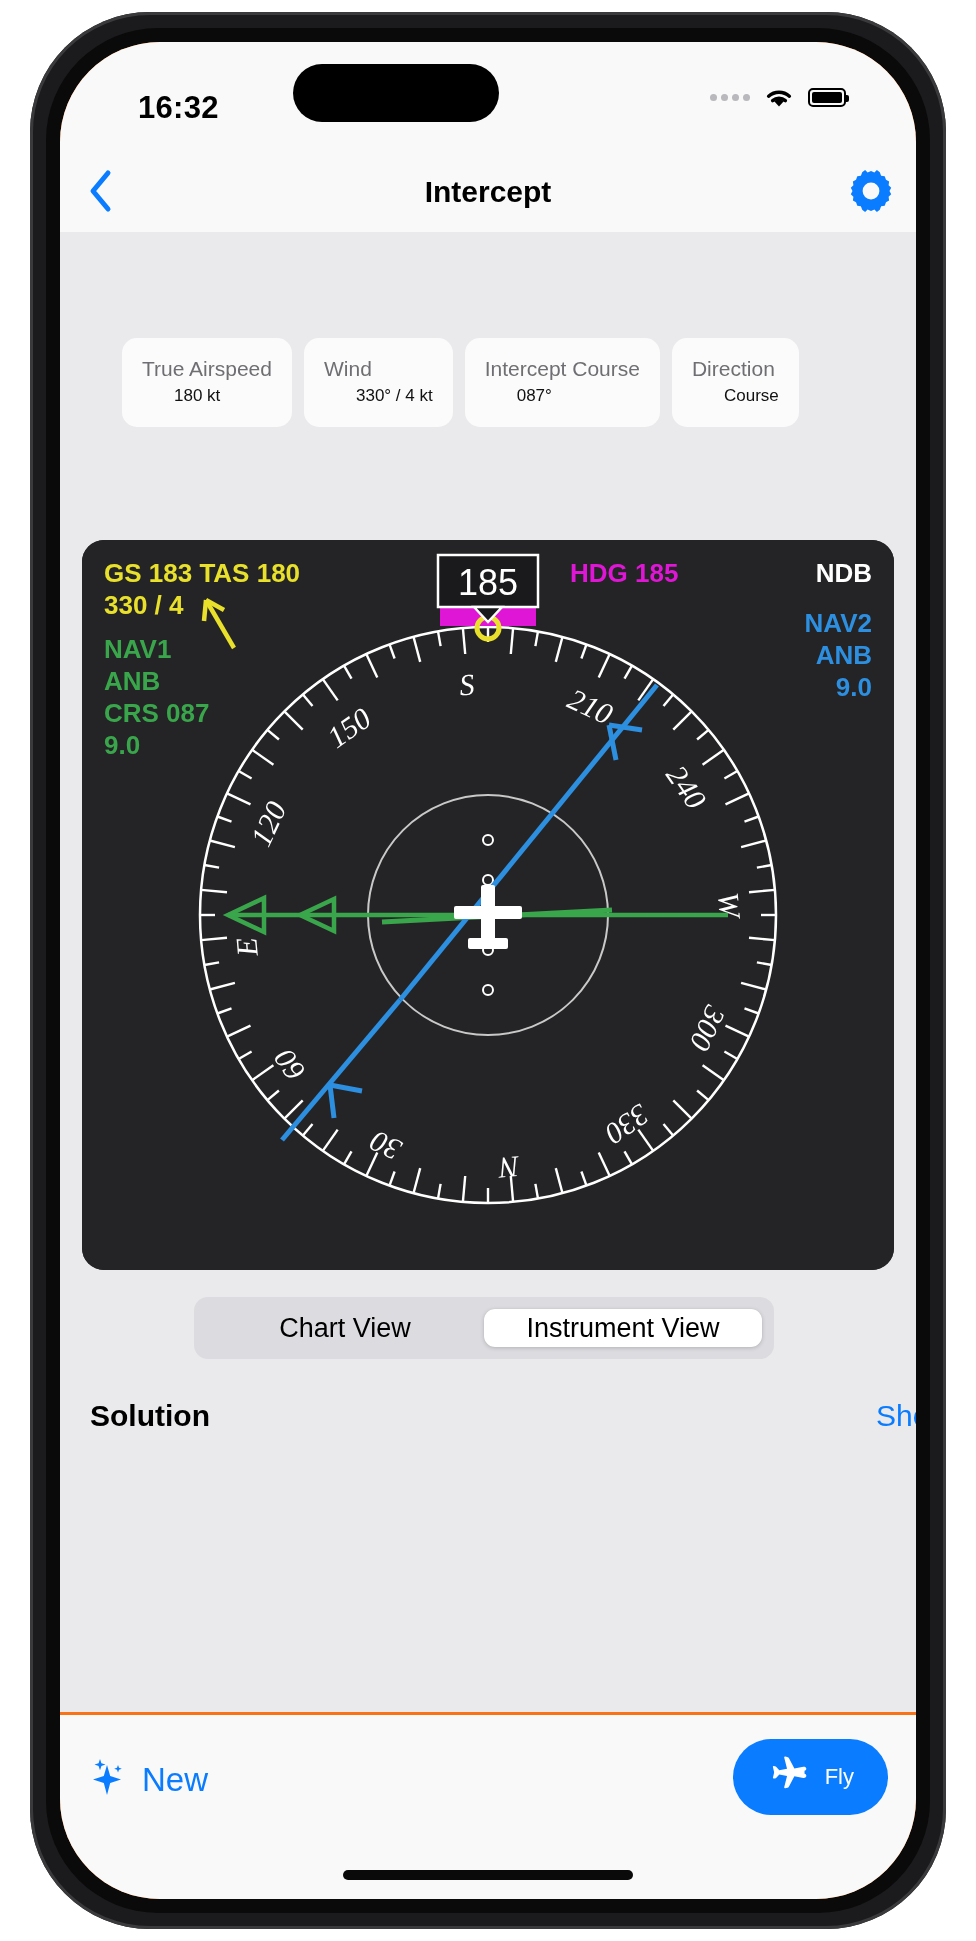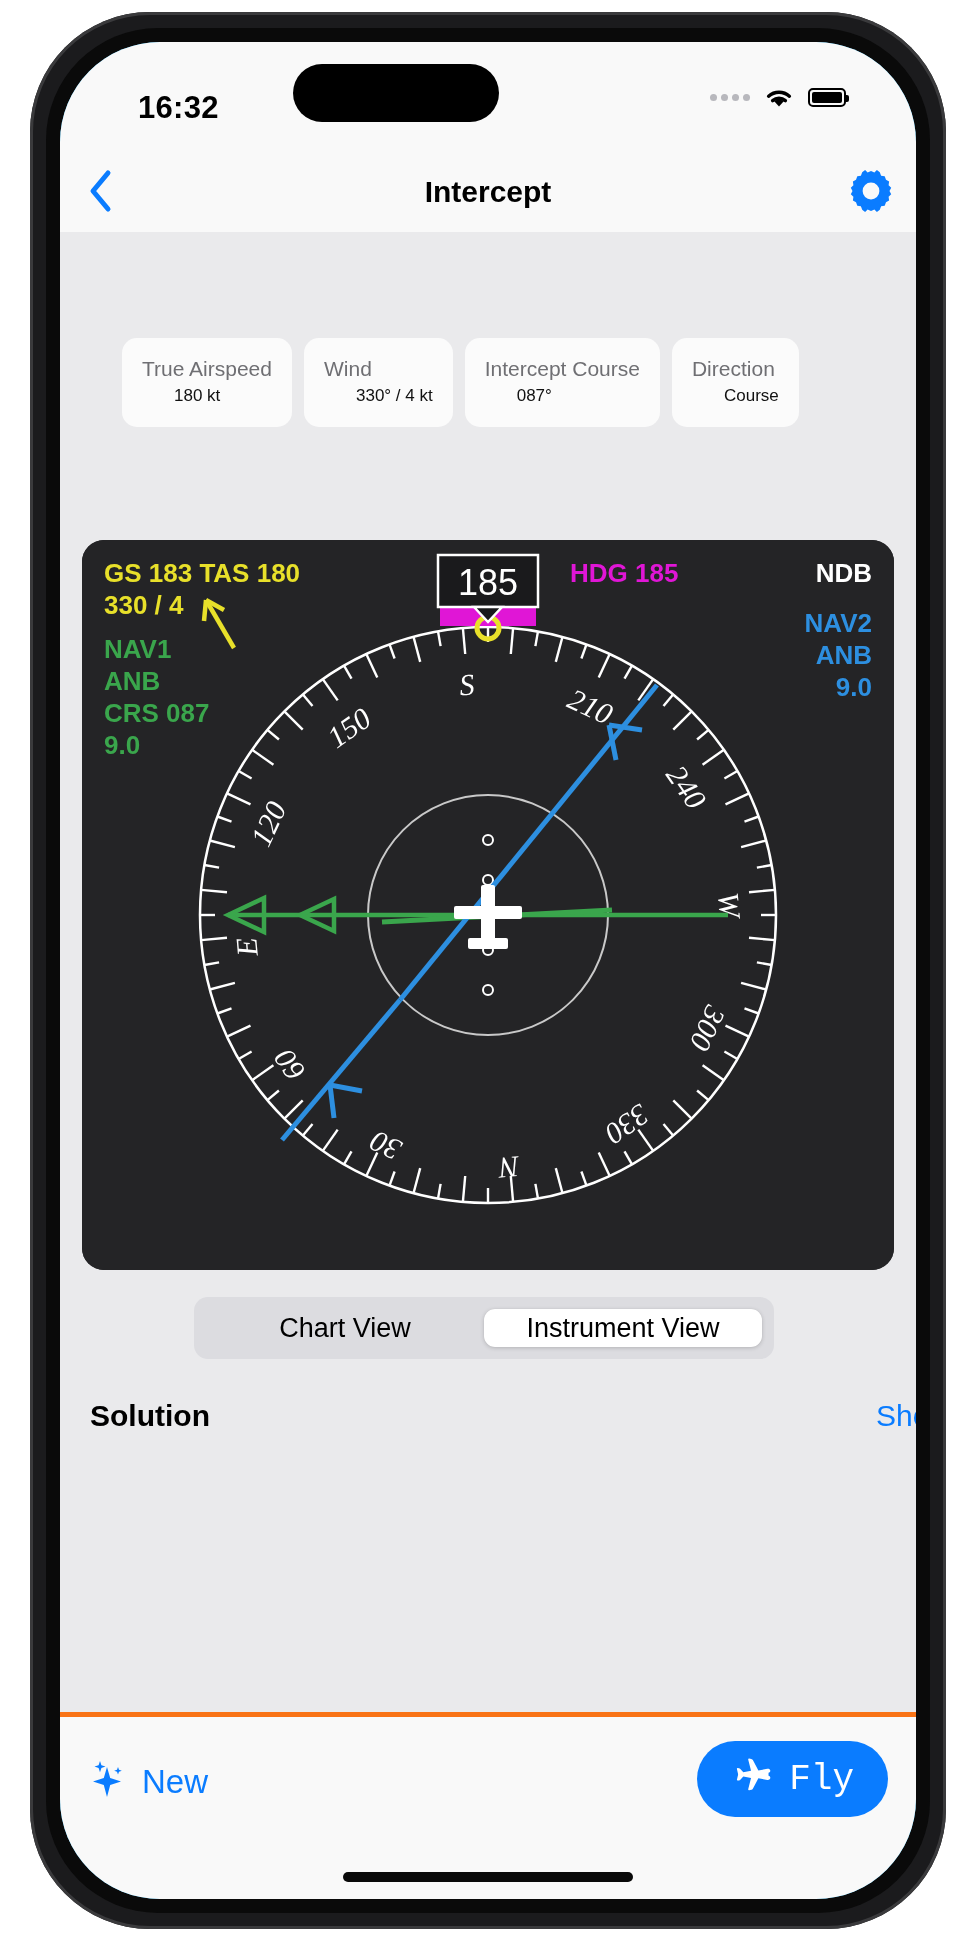--- a/index.html
+++ b/index.html
@@ -23,21 +23,21 @@
     position:absolute;
     left:46px;top:28px;
     width:884px;height:1885px;
     background:#0a0a0a;
     border-radius:112px;
   }
   #phone-screen{
     position:absolute;
     left:60px;top:42px;
     width:856px;height:1857px;
-    background:#0ea5e9;
+    background:#f97316;
     border-radius:100px;
     overflow:hidden;
   }
   
   #status-bar{
     position:absolute;left:0;top:0;width:856px;height:110px;
     background:#f9f9f9;
   }
   #status-time{
     position:absolute;left:78px;top:48px;
@@ -129,34 +129,34 @@
     position:absolute;left:30px;top:12px;font-size:30px;font-weight:bold;color:#000;
   }
   #solution-toggle{
     position:absolute;right:36px;top:12px;
     display:flex;align-items:center;gap:11px;cursor:pointer;text-align:right;
   }
   #solution-toggle-label{font-size:30px;color:#0a7cff;}
   
   #bottom-toolbar{
     position:absolute;left:0;top:1670px;width:856px;height:187px;
-    background:#f9f9f9;border-top:5px solid #f97316;
+    background:#f9f9f9;border-top:3px solid #f97316;
   }
   #new-button{
     position:absolute;left:30px;top:32px;height:66px;
     display:flex;align-items:center;gap:12px;cursor:pointer;
   }
   #new-button-label{font-size:33px;color:#0a7cff;}
   #fly-button{
     position:absolute;right:28px;top:24px;
     height:76px;padding:0 34px;
     background:#0a7cff;border-radius:38px;
     display:flex;align-items:center;gap:14px;cursor:pointer;
   }
-  #fly-button-label{font-size:36px;color:#fff;font-weight:500;font-family:Liberation Mono, monospace;}
+  #fly-button-label{font-size:22px;color:#fff;font-weight:500;}
   #home-indicator{
     position:absolute;left:50%;transform:translateX(-50%);
     bottom:22px;width:290px;height:10px;background:#0a0a0a;border-radius:6px;
   }
 </style>
 </head>
 <body>
 
 <div id="phone-frame"></div>
 <div id="phone-bezel"></div>

